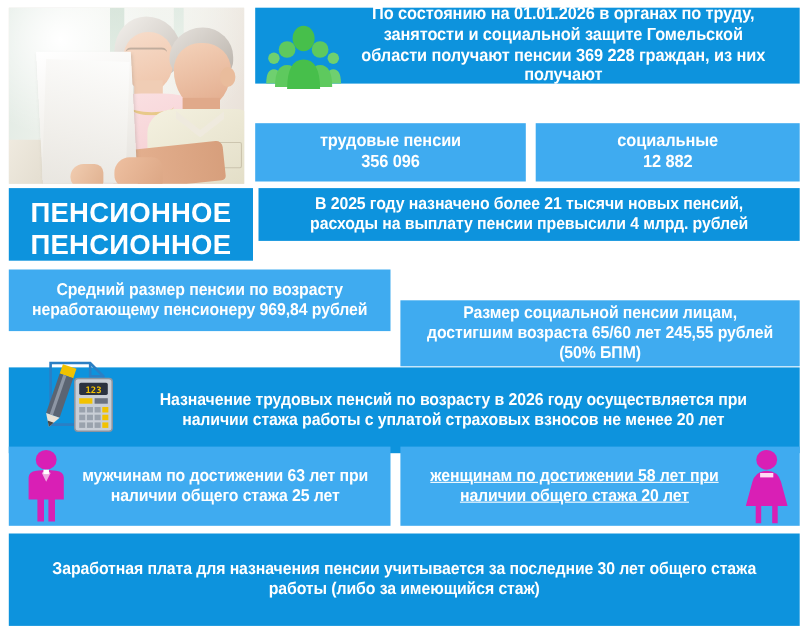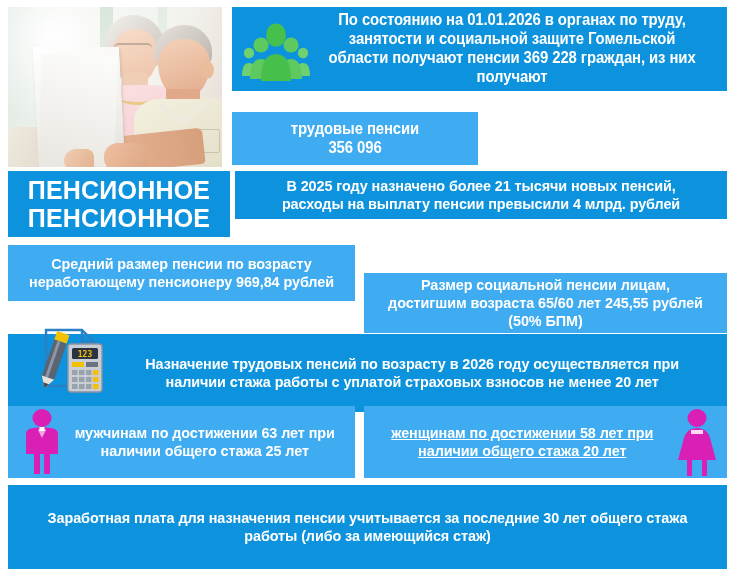--- a/index.html
+++ b/index.html
@@ -176,20 +176,21 @@
 
   
   .figure-icon { position: absolute; }
 
   
   #title-box {
     left: 8px; top: 171px; width: 222px; height: 66px;
     font-size: 25px;
     letter-spacing: 0.2px;
     line-height: 1.14;
+    align-items: flex-end;
   }
   #title-box .txt { transform: none; font-stretch: normal; }
 </style>
 </head>
 <body>
 
 <div id="infographic">
 
   <div id="photo">
     <div class="ph-layer ph-bg"></div>
@@ -209,21 +210,21 @@
     <div class="ph-layer m-body"></div>
     <div class="ph-layer m-collar"></div>
     <div class="ph-layer m-pocket"></div>
     <div class="ph-layer m-arm"></div>
     <div class="ph-layer paper"></div>
     <div class="ph-layer paper2"></div>
     <div class="ph-layer m-hand"></div>
     <div class="ph-layer w-hand"></div>
   </div>
 
-  <div class="panel panel-dark" style="left:232px; top:7px; width:495px; height:84px; font-size:16px;justify-content:flex-end;">
+  <div class="panel panel-dark" style="left:232px; top:7px; width:495px; height:69px; font-size:16px;justify-content:flex-end;">
     <span class="txt" style="padding-left:82px; padding-right:12px;">По состоянию на 01.01.2026 в органах по труду, занятости и социальной защите Гомельской области получают пенсии 369 228 граждан, из них получают</span>
   </div>
 
   <svg id="people-icon" viewBox="0 0 72 72">
     <circle cx="9" cy="35" r="5.2" fill="#6fd06f"></circle>
     <path d="M2 58 q0-13 7-13 q7 0 7 13 z" fill="#6fd06f"></path>
     <circle cx="63" cy="35" r="5.2" fill="#6fd06f"></circle>
     <path d="M56 58 q0-13 7-13 q7 0 7 13 z" fill="#6fd06f"></path>
     <circle cx="21" cy="27" r="7.6" fill="#5ec95e"></circle>
     <path d="M10 61 q0-20 11-20 q11 0 11 20 z" fill="#5ec95e"></path>
@@ -233,20 +234,26 @@
     <path d="M21 63 q0-27 15-27 q15 0 15 27 z" fill="#47bf4b"></path>
   </svg>
 
   <div class="panel panel-light" style="left:232px; top:112px; width:246px; height:53px; font-size:16px;">
     <span class="txt">
       <span>трудовые пенсии</span><br>
       <span>356 096</span>
     </span>
   </div>
 
+  <div class="panel panel-light" style="left:487px; top:112px; width:240px; height:53px; font-size:16px;">
+    <span class="txt">
+      <span>социальные</span><br>
+      <span>12 882</span>
+    </span>
+  </div>
 
   <div id="title-box" class="panel panel-dark">
     <span class="txt">
       <span>ПЕНСИОННОЕ</span><br>
       <span>ПЕНСИОННОЕ</span>
     </span>
   </div>
 
   <div class="panel panel-dark" style="left:235px; top:171px; width:492px; height:48px; font-size:15.5px;">
     <span class="txt">В 2025 году назначено более 21 тысячи новых пенсий, расходы на выплату пенсии превысили 4 млрд. рублей</span>

